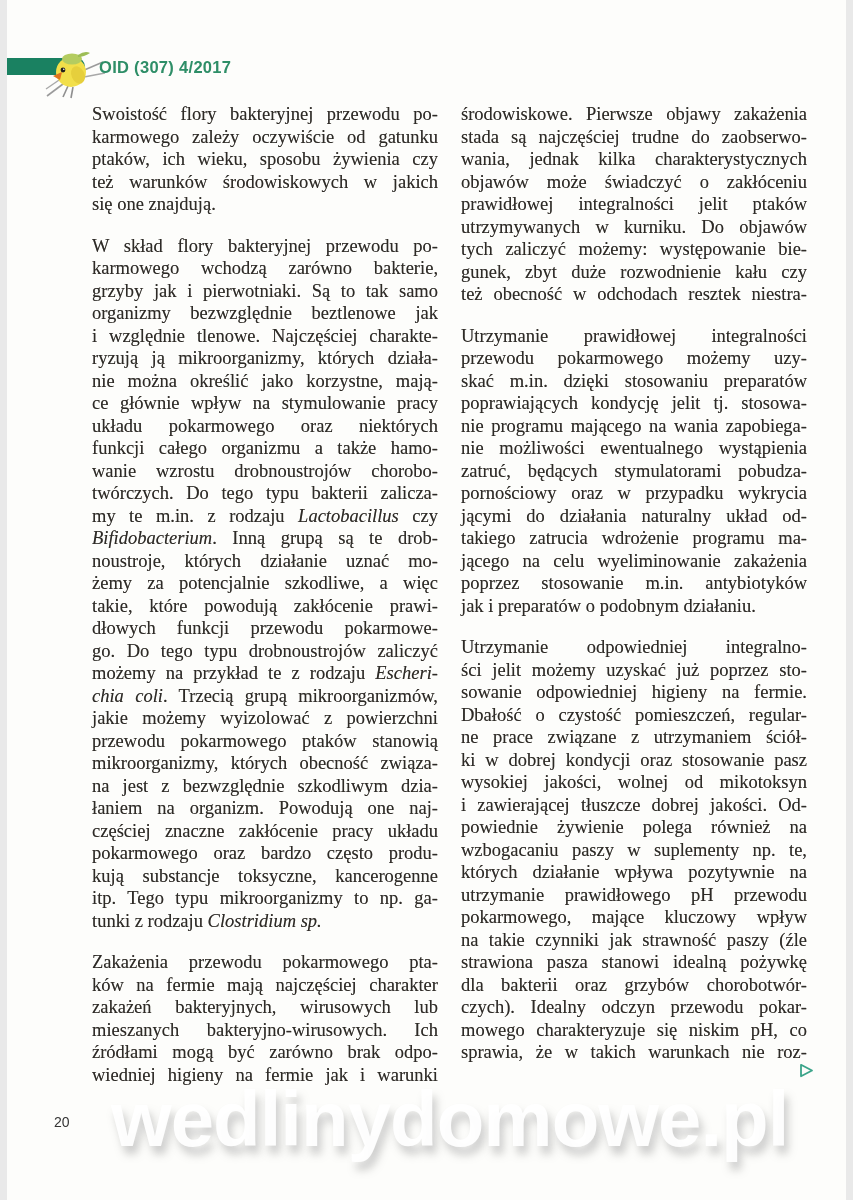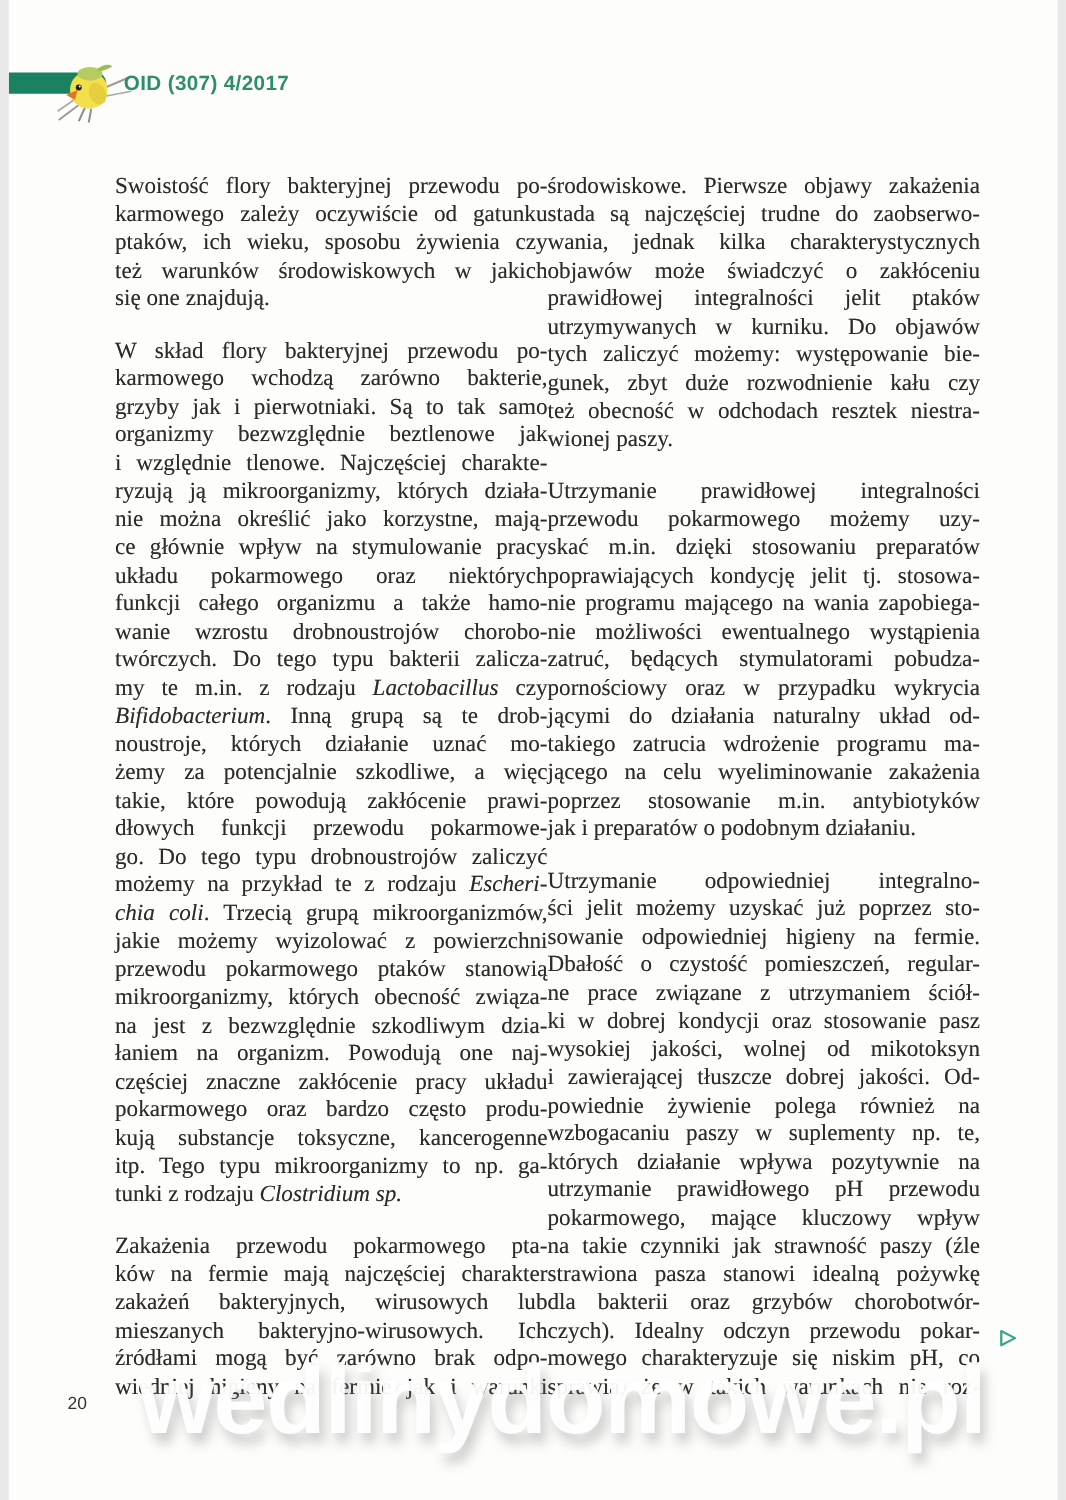--- a/index.html
+++ b/index.html
@@ -13,21 +13,21 @@
     position:absolute;left:0;top:58px;width:78px;height:17px;
     border-radius:0 9px 9px 0;
   }
   .logo{position:absolute;left:38px;top:44px;width:62px;height:60px;}
   .issue-label{
     position:absolute;left:92px;top:58px;
     font-family:"Liberation Sans",sans-serif;font-weight:bold;
     font-size:16.5px;letter-spacing:.3px;
   }
   
-  .columns{position:absolute;left:85px;top:103px;width:715px;display:flex;margin-top:35px;}
+  .columns{position:absolute;left:85px;top:103px;width:715px;display:flex;gap:23px;}
   .col{width:346px;}
   .para{margin:0 0 19px 0;}
   .line{
     font-size:18.5px;line-height:22.5px;
     text-align:justify;text-align-last:justify;
     text-shadow:0 0 .4px rgba(40,35,30,.45);
   }
   .line.endline{text-align-last:left;}
   .line em{font-style:italic;}
   
@@ -134,21 +134,20 @@
         <div class="para">
           <div class="line">środowiskowe. Pierwsze objawy zakażenia</div>
           <div class="line">stada są najczęściej trudne do zaobserwo-</div>
           <div class="line">wania, jednak kilka charakterystycznych</div>
           <div class="line">objawów może świadczyć o zakłóceniu</div>
           <div class="line">prawidłowej integralności jelit ptaków</div>
           <div class="line">utrzymywanych w kurniku. Do objawów</div>
           <div class="line">tych zaliczyć możemy: występowanie bie-</div>
           <div class="line">gunek, zbyt duże rozwodnienie kału czy</div>
           <div class="line">też obecność w odchodach resztek niestra-</div>
-          <div class="line endline">wionej paszy.</div>
         </div>
         <div class="para">
           <div class="line">Utrzymanie prawidłowej integralności</div>
           <div class="line">przewodu pokarmowego możemy uzy-</div>
           <div class="line">skać m.in. dzięki stosowaniu preparatów</div>
           <div class="line">poprawiających kondycję jelit tj. stosowa-</div>
           <div class="line">nie programu mającego na wania zapobiega-</div>
           <div class="line">nie możliwości ewentualnego wystąpienia</div>
           <div class="line">zatruć, będących stymulatorami pobudza-</div>
           <div class="line">pornościowy oraz w przypadku wykrycia</div>

